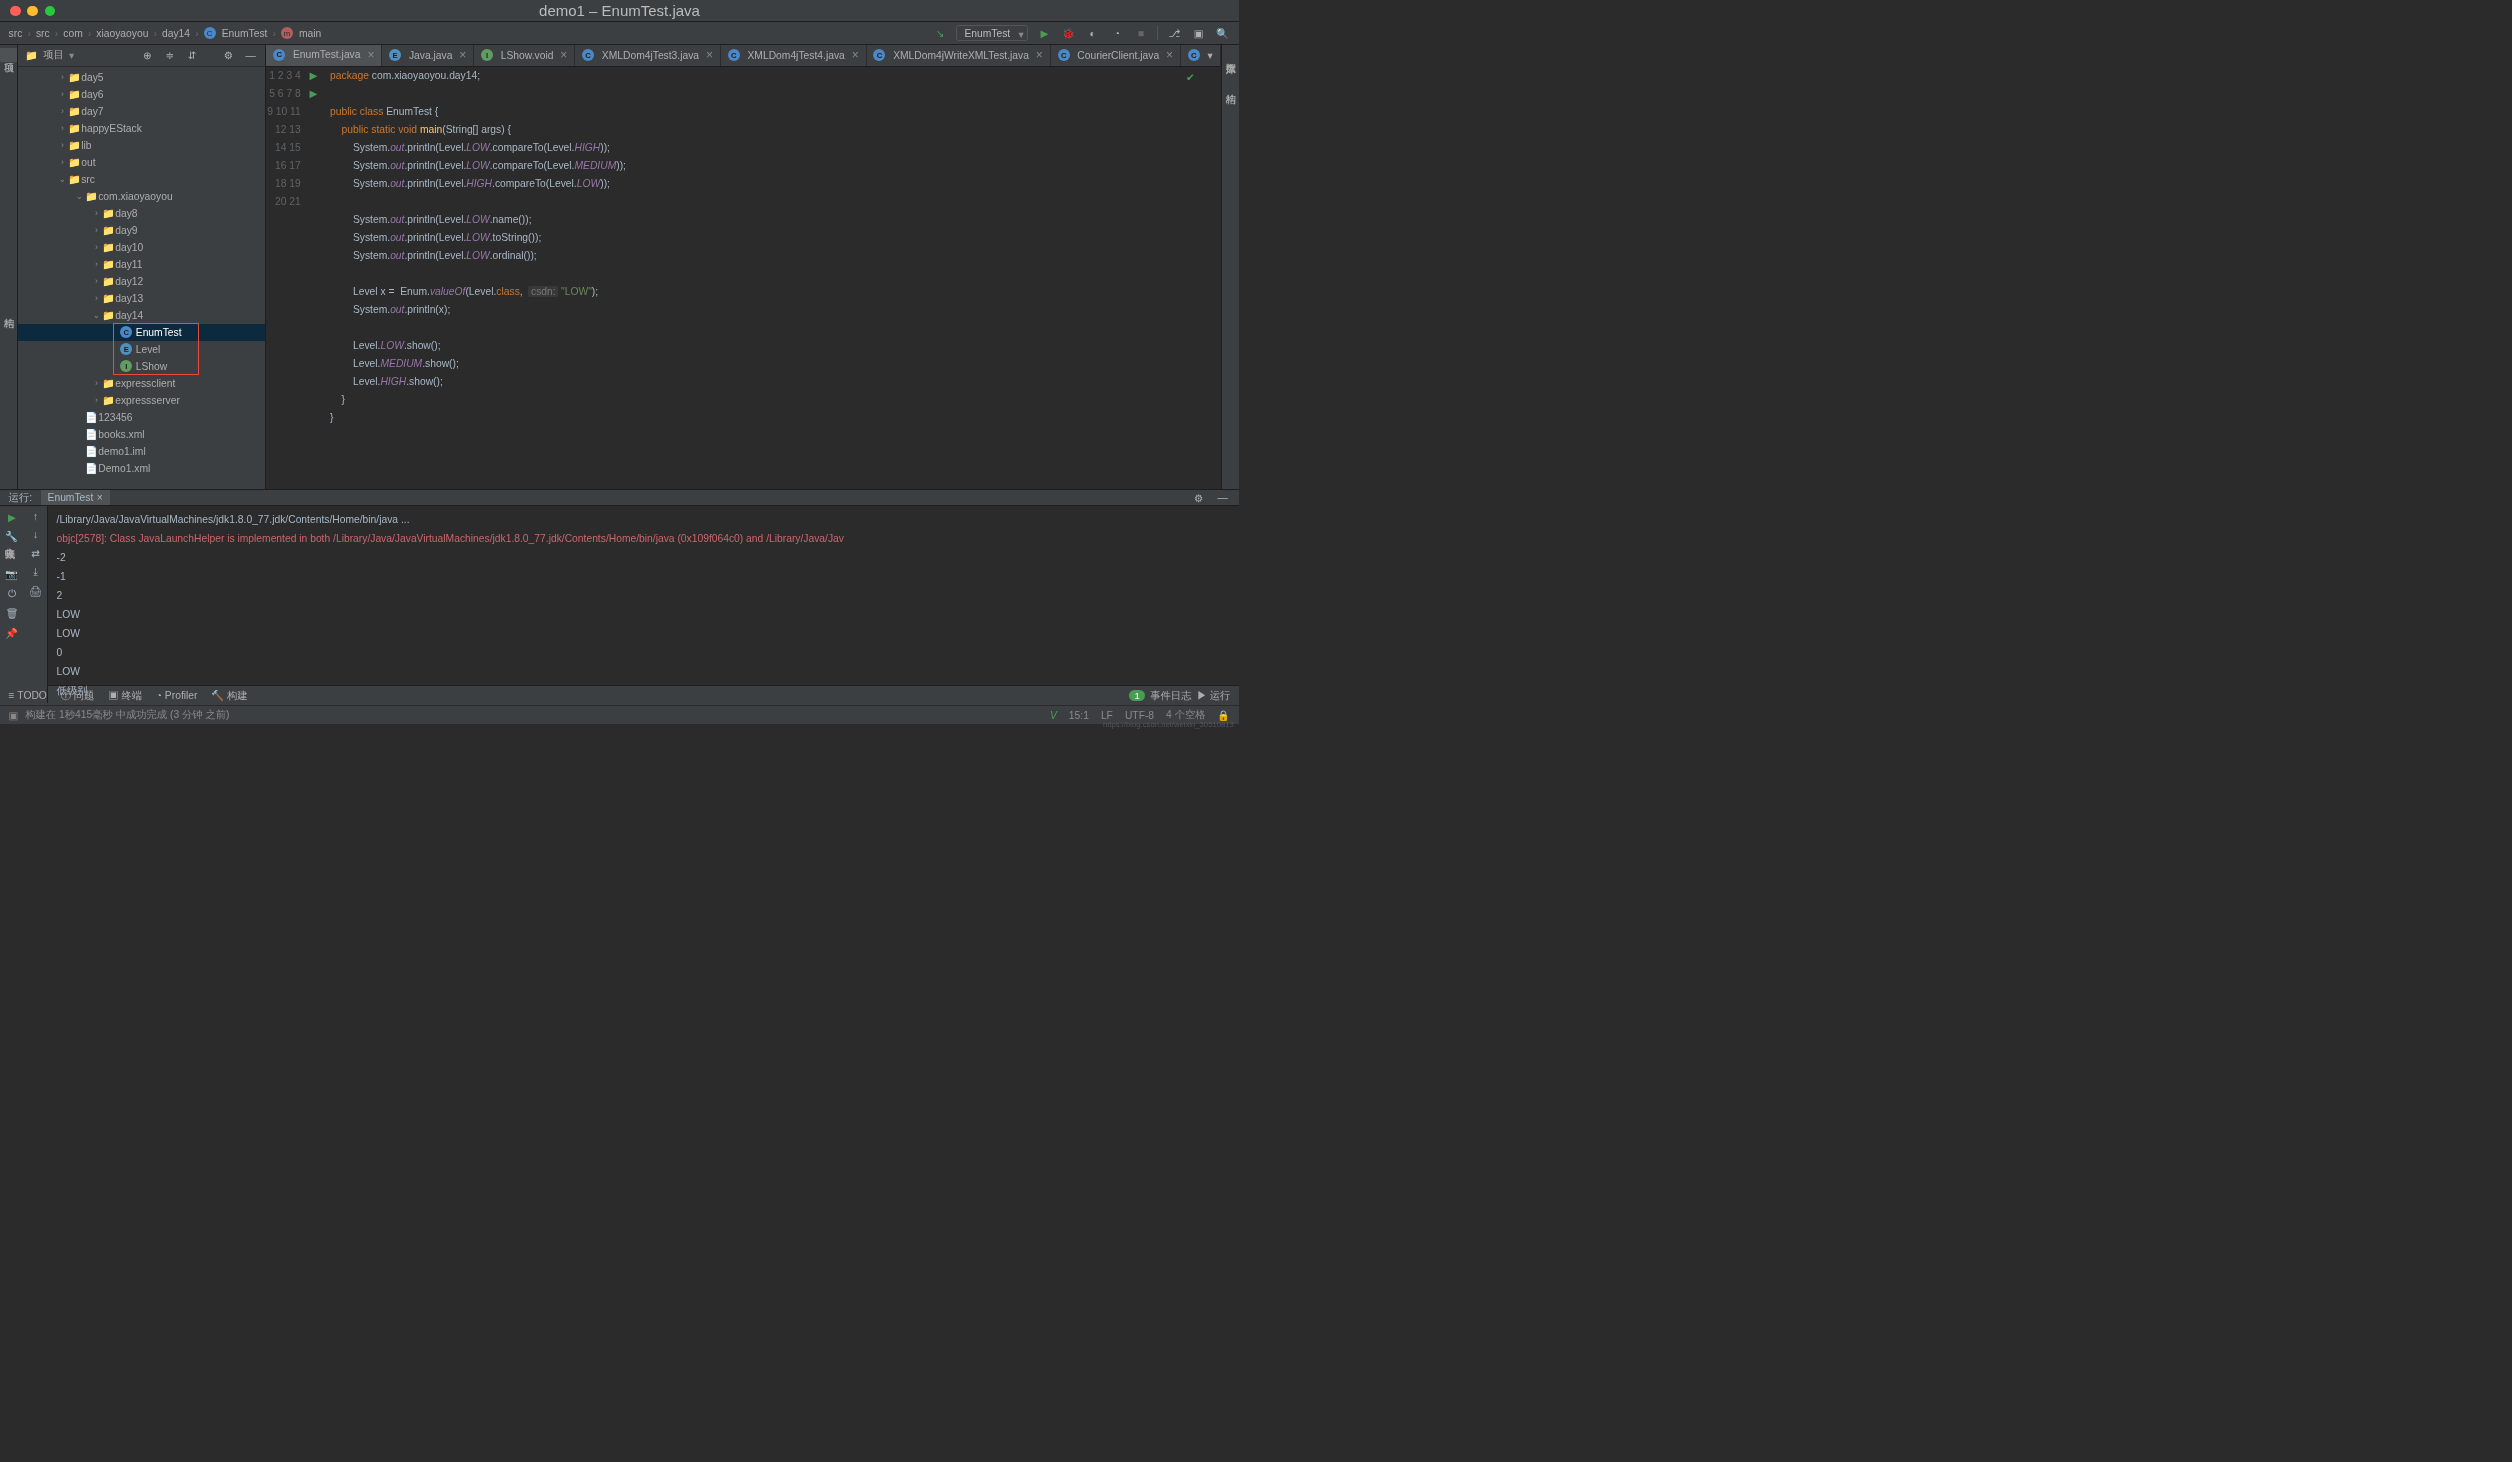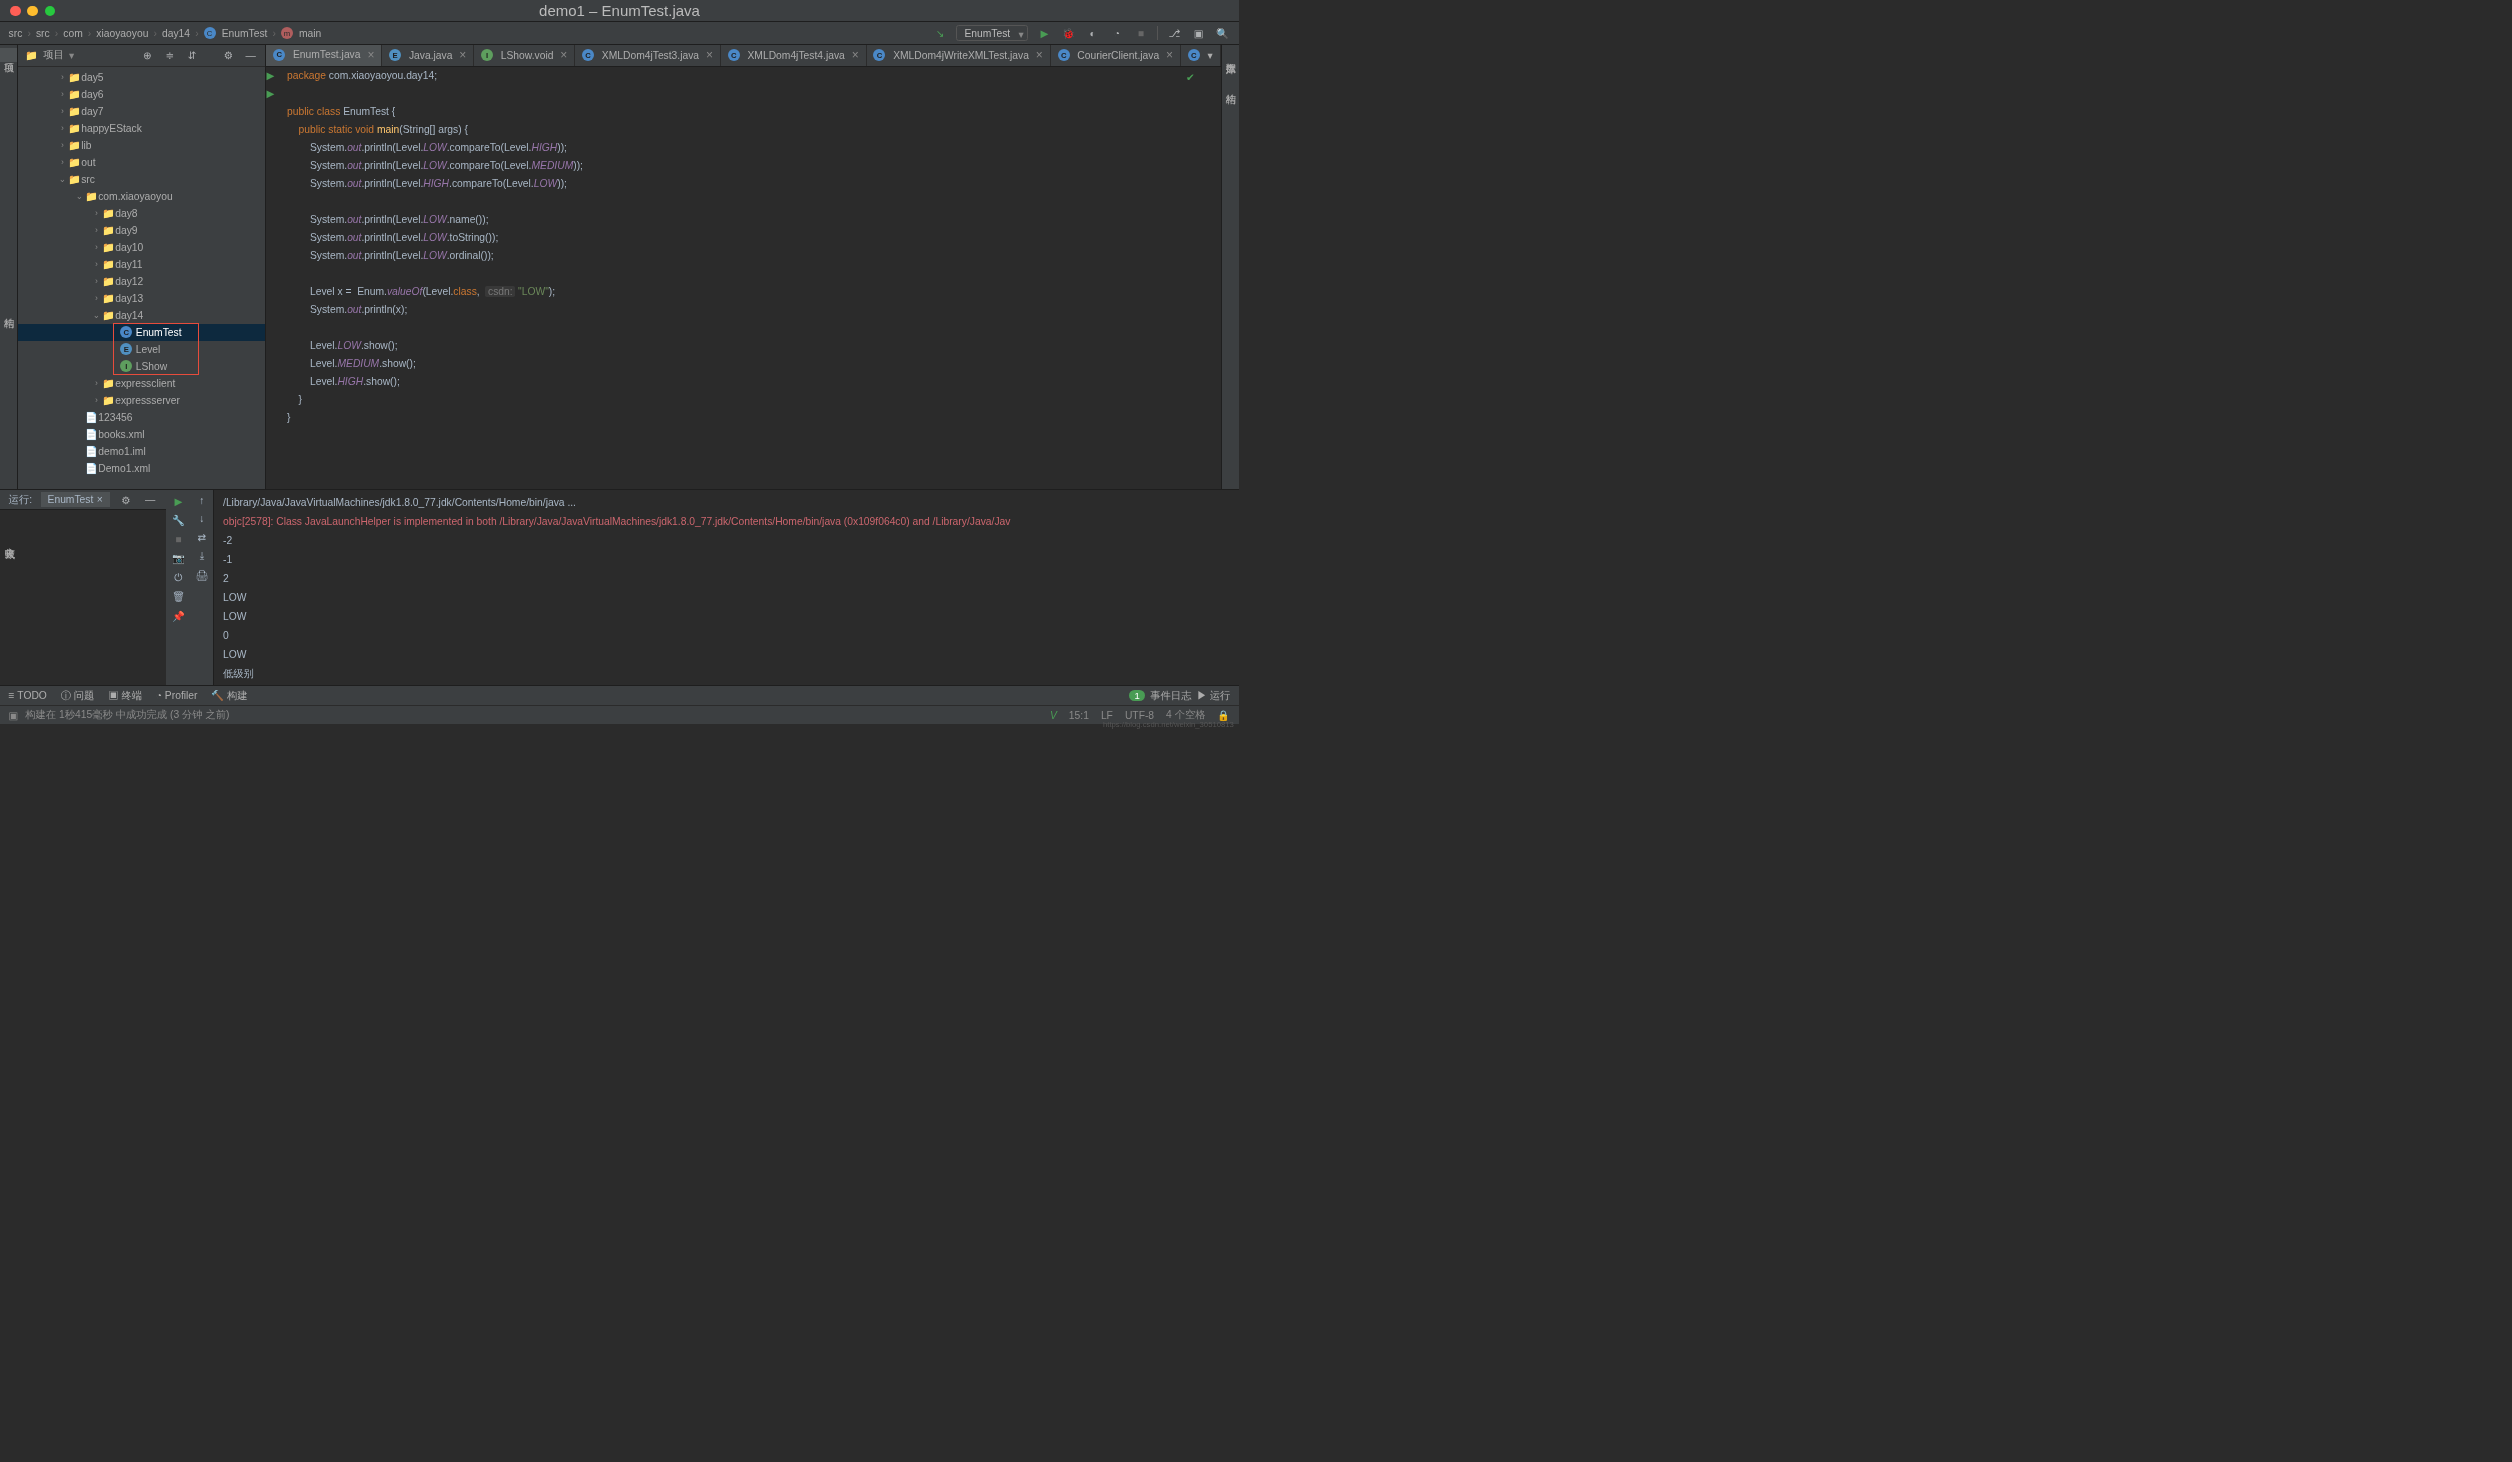--- a/index.html
+++ b/index.html
@@ -39,21 +39,21 @@
 .tab{height:22.4px;display:flex;align-items:center;padding:0 6.9px;gap:4.3px;color:#adadad;border-right:0.9px solid #2b2b2b;cursor:pointer;white-space:nowrap}
 .tab.active{background:#4e5254;border-bottom:1.7px solid #4a88c7}
 .tab .x{color:#888;font-size:12px;margin-left:2.6px}
 .code-area{flex:1;display:flex;font-family:Menlo,Monaco,monospace;font-size:11.2px;line-height:18px;overflow:auto}
 .gutter{width:43px;text-align:right;padding-right:8.6px;color:#606366;user-select:none}
 .gut-mark{width:13.8px;color:#499c54}
 .code{flex:1;padding-left:6.9px;white-space:pre}
 .kw{color:#cc7832}.str{color:#6a8759}.fld{color:#9876aa;font-style:italic}
 .hint{color:#787878;background:#383838;padding:0 2.6px;border-radius:1.7px}
 .rightbar{width:19px;background:#3c3f41;border-left:0.9px solid #1e1e1e;display:flex;flex-direction:column;align-items:center;padding-top:3.4px}
-.runpanel{height:196px;background:#2b2b2b;border-top:0.9px solid #1e1e1e;display:flex;flex-direction:row}
+.runpanel{height:196px;background:#2b2b2b;border-top:0.9px solid #1e1e1e;display:flex;flex-direction:column}
 .run-head{height:20.6px;background:#3c3f41;display:flex;align-items:center;padding:0 8.6px;gap:8.6px;justify-content:space-between;border-bottom:0.9px solid #1e1e1e}
 .run-tab{background:#4e5254;padding:1.7px 6.9px;display:flex;align-items:center;gap:3.4px}
 .run-body{flex:1;display:flex}
 .run-tools{width:24px;background:#3c3f41;display:flex;flex-direction:column;align-items:center;gap:6.9px;padding-top:5.2px}
 .run-tools2{width:24px;background:#3c3f41;display:flex;flex-direction:column;align-items:center;gap:6.9px;padding-top:5.2px;border-right:0.9px solid #1e1e1e}
 .console{flex:1;padding:3.4px 8.6px;font-family:Menlo,Monaco,monospace;font-size:10.3px;line-height:18px;overflow:auto;white-space:pre}
 .console .err{color:#cc666e}
 .bottombar{height:20.6px;background:#3c3f41;border-top:0.9px solid #1e1e1e;display:flex;align-items:center;padding:0 8.6px;gap:13.8px;color:#adadad}
 .bottombar .right{margin-left:auto;display:flex;gap:5.2px;align-items:center}
 .status{height:19px;background:#3c3f41;display:flex;align-items:center;padding:0 8.6px;justify-content:space-between;color:#8a8a8a;font-size:9.5px;border-top:0.9px solid #2b2b2b}
@@ -289,20 +289,42 @@
           <span>CourierClient.java</span>
           <span class="x">×</span>
         </div>
       <div class="tab">
           <span class="fclass fc-c">C</span>
           <span>▾</span>
         </div>
     </div>
     <span class="green-check">✔</span>
     <div class="code-area">
+      <div class="gutter">
+1
+2
+3
+4
+5
+6
+7
+8
+9
+10
+11
+12
+13
+14
+15
+16
+17
+18
+19
+20
+21</div>
       <div class="gut-mark">
 
 
 ▶
 ▶
 
 
 
 
 

